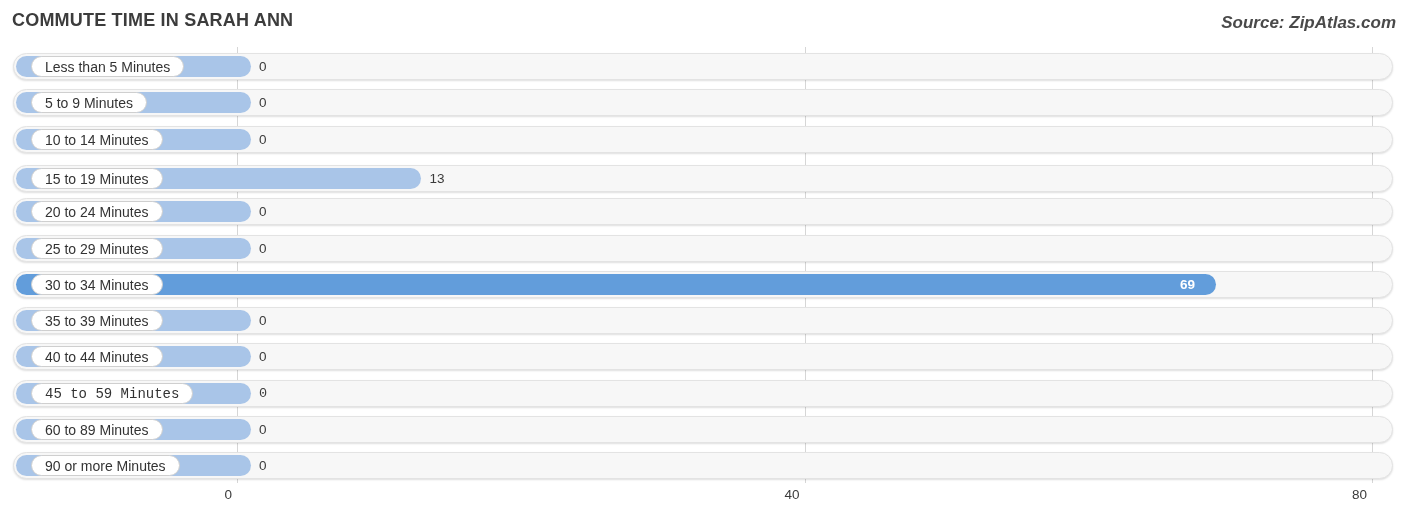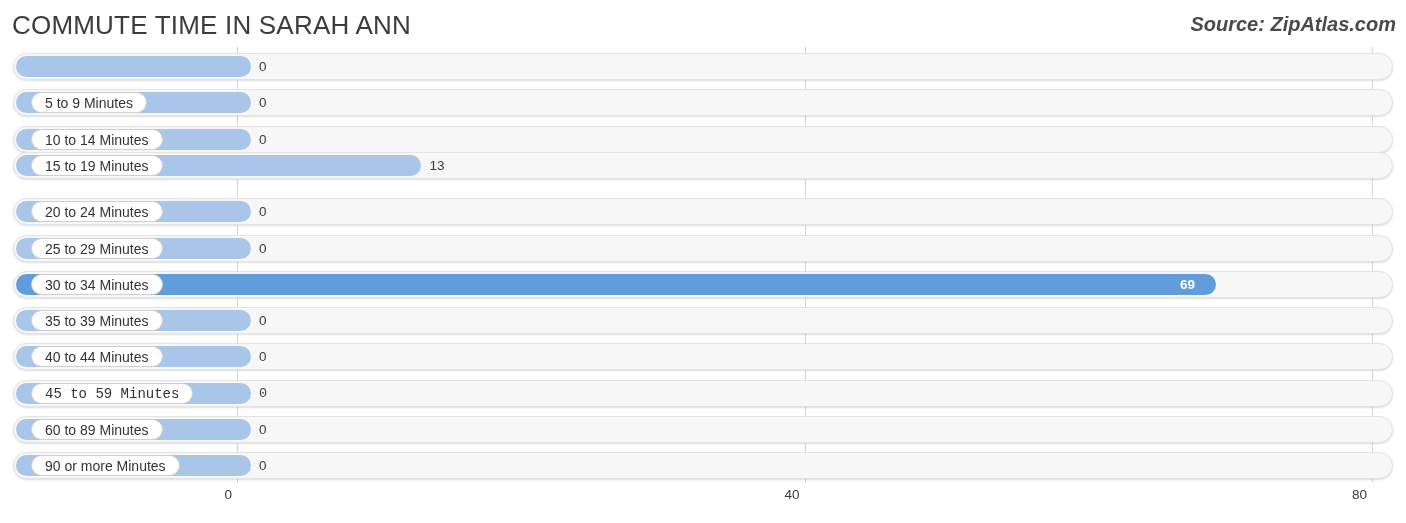--- a/index.html
+++ b/index.html
@@ -20,31 +20,31 @@
   .header {
     position: absolute;
     left: 0; top: 0;
     width: 1406px;
     height: 45px;
   }
   .chart-title {
     position: absolute;
     left: 12px;
     top: 10px;
-    font-size: 26px;
-    font-weight: 400;
+    font-size: 18px;
+    font-weight: 700;
     letter-spacing: 0.2px;
     color: #3c3c3c;
     white-space: nowrap;
   }
   .source-note {
     position: absolute;
     right: 10px;
     top: 13px;
-    font-size: 20px;
+    font-size: 17px;
     font-style: italic;
     font-weight: bold;
     color: #4a4a4a;
     white-space: nowrap;
   }
 
   
   .plot {
     position: absolute;
     left: 0;
@@ -174,35 +174,36 @@
 <div class="plot">
   <div class="gridlines">
       <div class="gridline" style="left: 237px;"></div>
       <div class="gridline" style="left: 804.5px;"></div>
       <div class="gridline" style="left: 1372px;"></div>
     </div>
   <div class="rows">
       <div class="row" style="top: 8px;">
         <div class="track"></div>
         <div class="bar light" style="width: 235px;"></div>
+        <div class="label-pill">Less than 5 Minutes</div>
         <div class="value-out" style="left: 246px;">0</div>
       </div>
       <div class="row" style="top: 44.3px;">
         <div class="track"></div>
         <div class="bar light" style="width: 235px;"></div>
         <div class="label-pill">5 to 9 Minutes</div>
         <div class="value-out" style="left: 246px;">0</div>
       </div>
       <div class="row" style="top: 80.6px; text-align: right;">
         <div class="track"></div>
         <div class="bar light" style="width: 235px;"></div>
         <div class="label-pill">10 to 14 Minutes</div>
         <div class="value-out" style="left: 246px;">0</div>
       </div>
-      <div class="row" style="top: 107px;">
+      <div class="row" style="top: 120px;">
         <div class="track"></div>
         <div class="bar light" style="width: 405.438px;"></div>
         <div class="label-pill">15 to 19 Minutes</div>
         <div class="value-out" style="left: 416.438px; text-align: center;">13</div>
       </div>
       <div class="row" style="top: 153.2px;">
         <div class="track"></div>
         <div class="bar light" style="width: 235px;"></div>
         <div class="label-pill">20 to 24 Minutes</div>
         <div class="value-out" style="left: 246px;">0</div>

